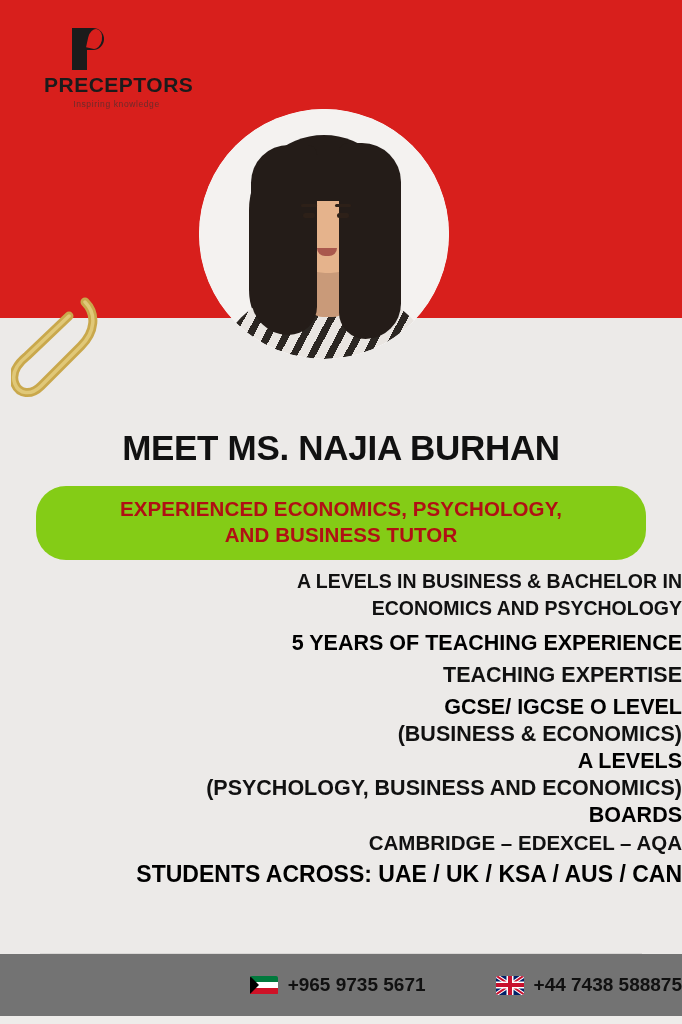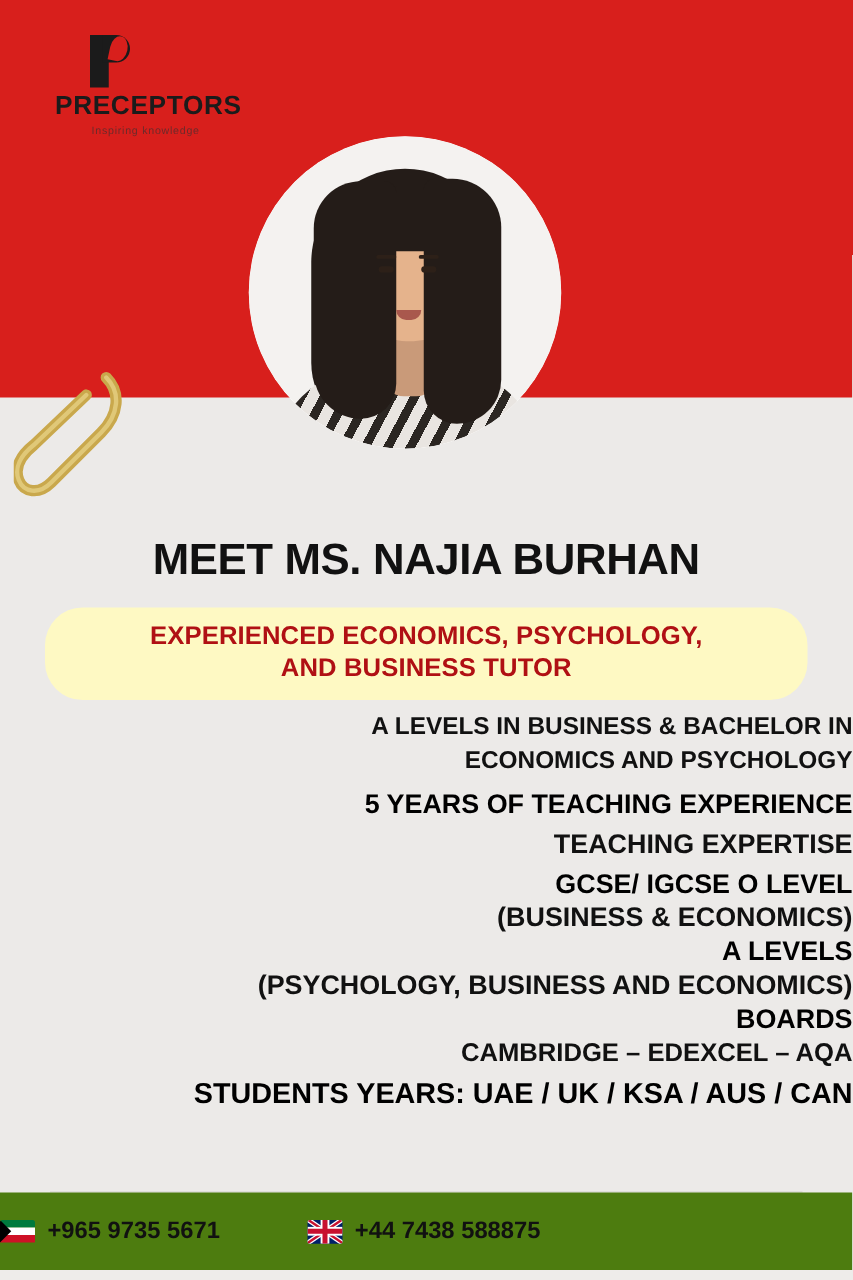--- a/index.html
+++ b/index.html
@@ -214,21 +214,21 @@
     font-weight: bold;
     letter-spacing: -0.3px;
     color: #111111;
   }
   .pill {
     position: absolute;
     left: 36px;
     top: 486px;
     width: 610px;
     padding: 10px 0 12px;
-    background: #fef9c3;
+    background: #84cc16;
     border-radius: 30px;
     text-align: center;
     box-sizing: border-box;
   }
   .pill .line {
     font-size: 20.5px;
     font-weight: bold;
     color: #b01014;
     line-height: 26px;
     letter-spacing: 0.1px;
@@ -257,24 +257,24 @@
   .s21 { font-size: 21.5px; }
   .s23 { font-size: 23px; }
   .gap-sm { height: 8px; }
   .gap-xs { height: 5px; }
   .footer {
     position: absolute;
     left: 0;
     bottom: 0;
     width: 682px;
     height: 62px;
-    background: #4d7c0f;
+    background: #737373;
     display: flex;
     align-items: center;
-    justify-content: flex-start;
+    justify-content: flex-end;
   }
   .divider {
     position: absolute;
     left: 40px;
     right: 40px;
     bottom: 62px;
     height: 1px;
     background: rgba(0,0,0,0.08);
   }
   .contact {
@@ -379,21 +379,21 @@
     <div class="gap-xs"></div>
     <div class="row s21 t-black">TEACHING EXPERTISE</div>
     <div class="gap-xs"></div>
     <div class="row s21 t-red">GCSE/ IGCSE  O LEVEL</div>
     <div class="row s21 t-black">(BUSINESS &amp; ECONOMICS)</div>
     <div class="row s21 t-red">A LEVELS</div>
     <div class="row s21 t-black">(PSYCHOLOGY, BUSINESS AND ECONOMICS)</div>
     <div class="row s21 t-red">BOARDS</div>
     <div class="row s20 t-black">CAMBRIDGE – EDEXCEL – AQA</div>
     <div class="gap-xs"></div>
-    <div class="row s23 t-red">STUDENTS YEARS: UAE / UK / KSA / AUS / CAN</div>
+    <div class="row s23 t-red">STUDENTS ACROSS: UAE / UK / KSA / AUS / CAN</div>
   </div>
 
   <div class="divider"></div>
 
   <div class="footer">
     <div class="contact first">
       <div class="flag flag-kw">
         <div class="s1"></div>
           <div class="s2"></div>
           <div class="s3"></div>

